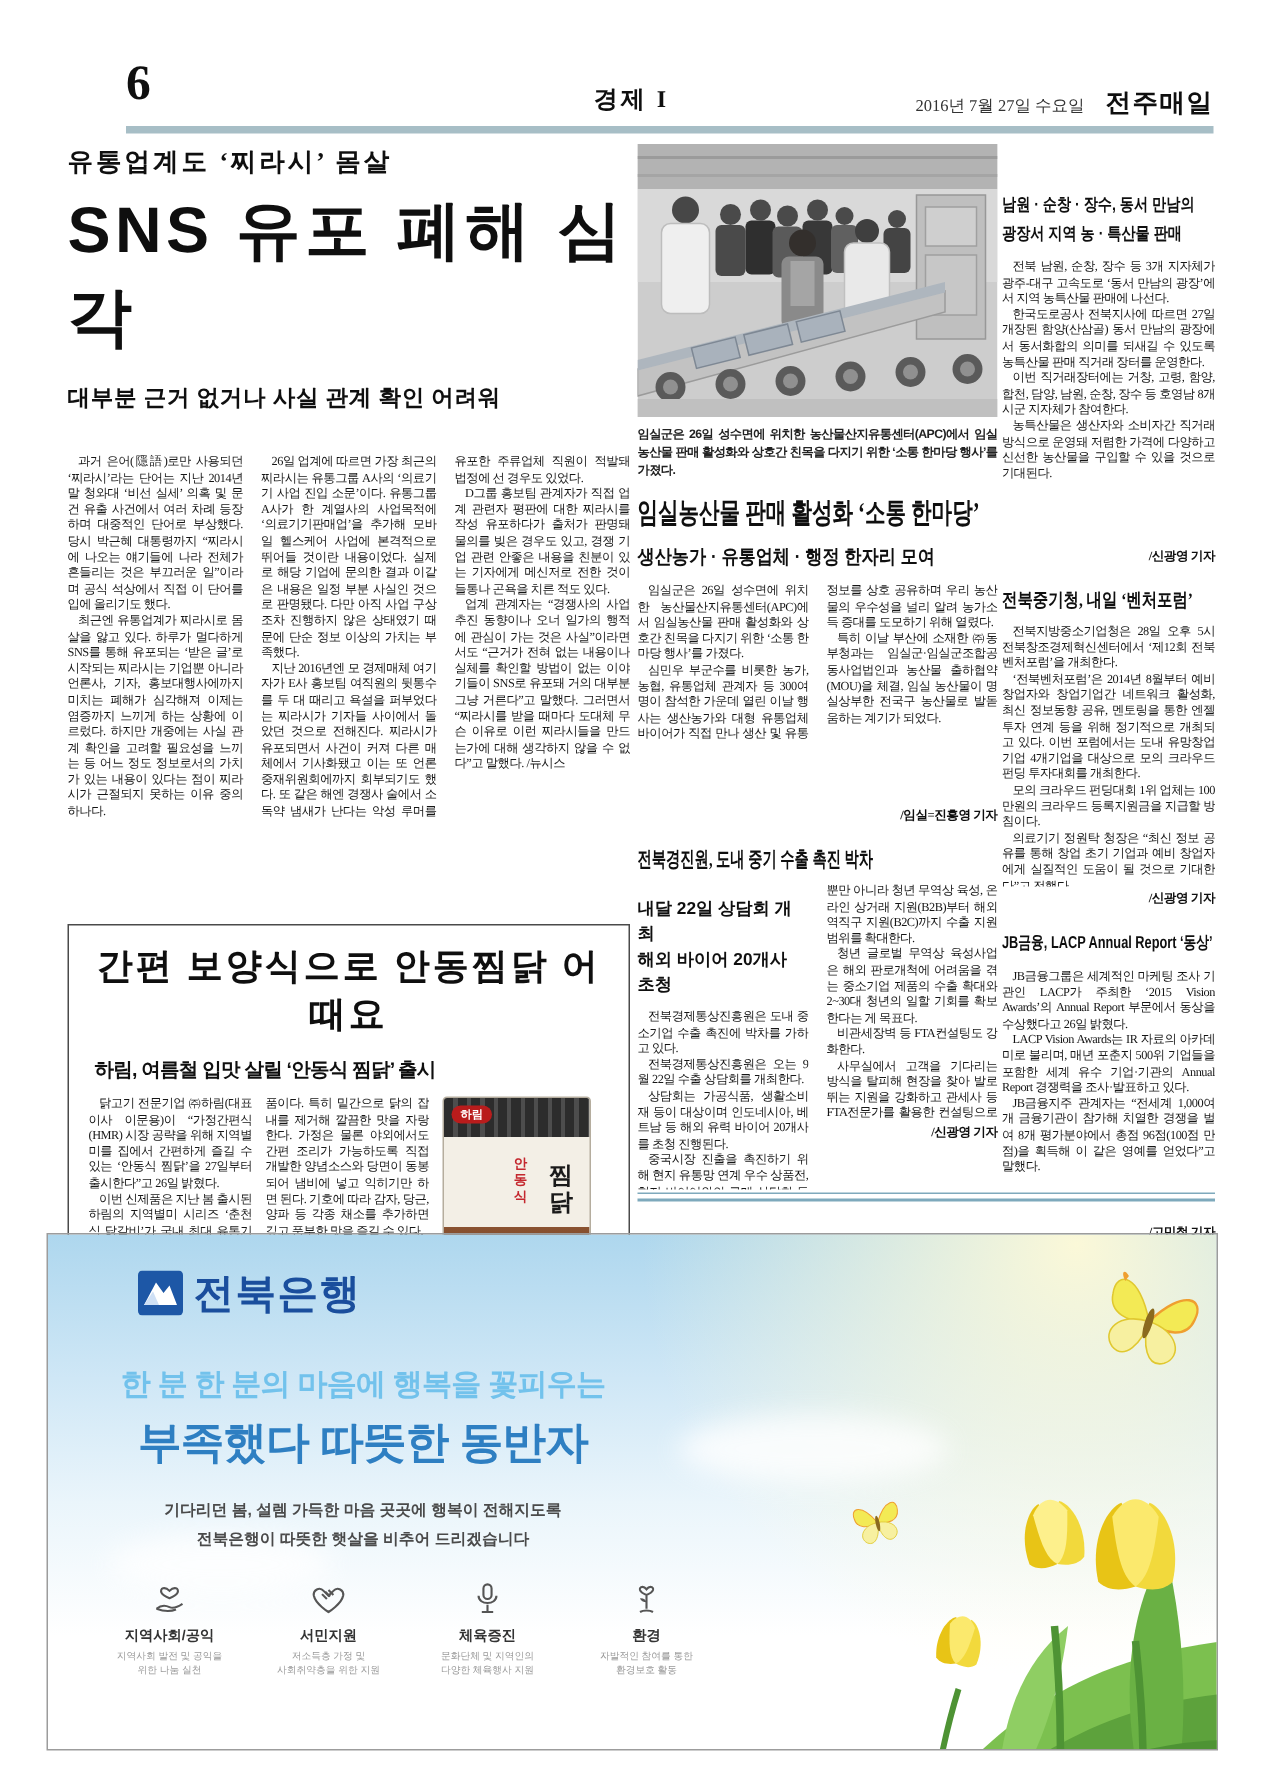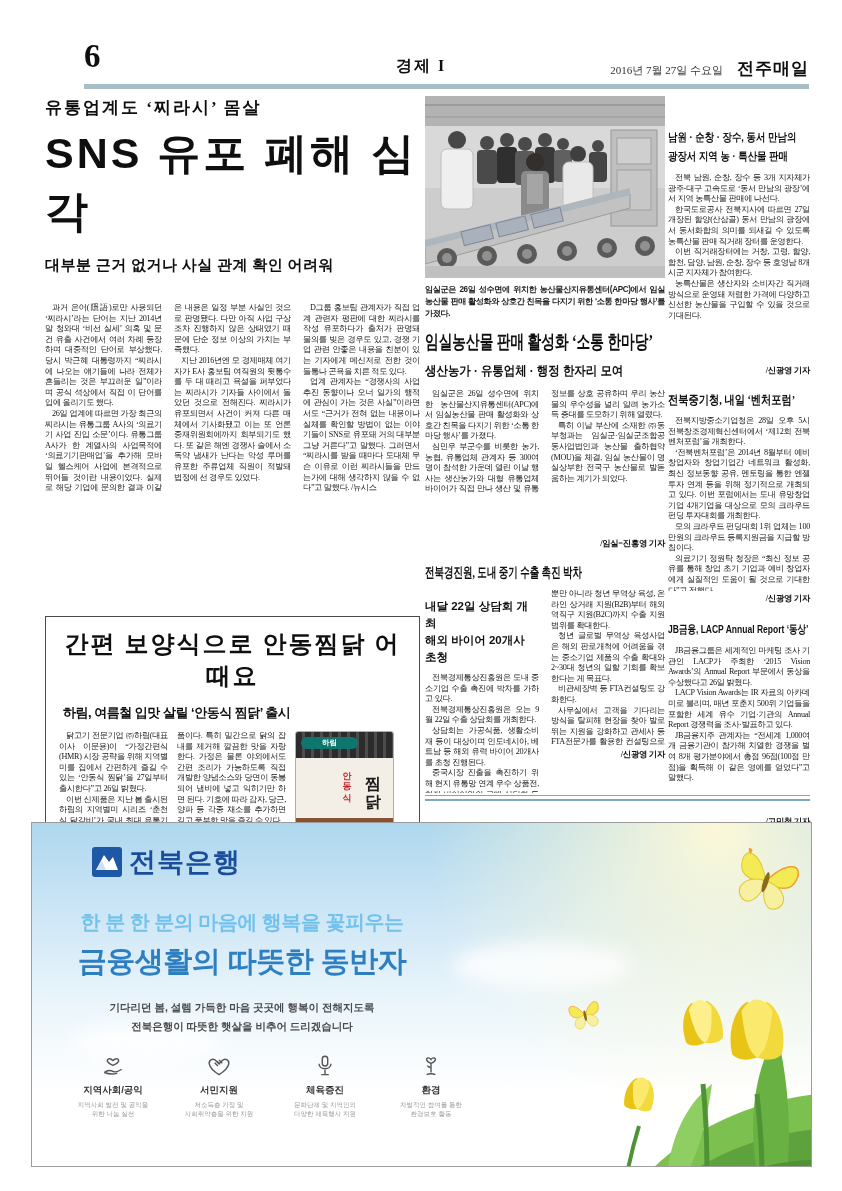--- a/index.html
+++ b/index.html
@@ -35,22 +35,22 @@
   
   .harim-box{margin-top:13px;border:1px solid #4a4a4a;padding:11px 13px 8px;box-sizing:border-box;height:264px;}
   .harim-title{text-align:center;font-size:24px;font-weight:800;letter-spacing:2px;}
   .harim-sub{font-size:13px;font-weight:700;margin:12px 0 0 4px;letter-spacing:-0.5px;}
   .harim-cols{display:flex;gap:9px;margin-top:9px;}
   .harim-cols .c{width:109px;}
   .harim-cols .c3{width:99px;}
   .pkg{position:relative;width:97px;height:126px;background:#f3efe6;border:1px solid #b5ad9e;border-radius:3px;overflow:hidden;}
   .pkg-top{position:absolute;left:0;top:0;right:0;height:26px;
            background:repeating-linear-gradient(90deg,#2c2c2c 0 6px,#4d4d4d 6px 9px);}
-  .pkg-logo{position:absolute;left:5px;top:5px;background:#0f766e;color:#fff;font-size:7.5px;font-weight:700;
-            padding:1px 21px;border-radius:8px;}
+  .pkg-logo{position:absolute;left:5px;top:5px;background:#b91c1c;color:#fff;font-size:7.5px;font-weight:700;
+            padding:1px 6px;border-radius:8px;}
   .vtext{writing-mode:vertical-rl;text-orientation:upright;letter-spacing:2px;}
   .pkg-name{position:absolute;top:32px;right:10px;font-size:16px;font-weight:900;color:#1a1a1a;}
   .pkg-pre{position:absolute;top:33px;right:40px;font-size:9px;font-weight:700;color:#c4272e;}
   .pkg-food{position:absolute;left:0;right:0;bottom:0;height:40px;
             background:linear-gradient(180deg,#8a5231,#5f3317);}
   .pkg-food span{position:absolute;border-radius:50%;background:#3f2010;}
 
   
   .col-mid{left:425px;top:96px;width:240px;}
   .caption{font-size:8.2px;line-height:12px;font-weight:700;letter-spacing:-0.4px;color:#222;margin-top:6px;
@@ -109,20 +109,21 @@
     <span class="masthead">전주매일</span>
   </div>
   <div class="abs headrule"></div>
 
   <div class="abs col-left">
     <div class="kicker">유통업계도 ‘찌라시’ 몸살</div>
     <div class="sns-headline">SNS 유포 폐해 심각</div>
     <div class="sns-subhead">대부분 근거 없거나 사실 관계 확인 어려워</div>
     <div class="sns-body jbody">
         <p>과거 은어(隱語)로만 사용되던 ‘찌라시’라는 단어는 지난 2014년 말 청와대 ‘비선 실세’ 의혹 및 문건 유출 사건에서 여러 차례 등장하며 대중적인 단어로 부상했다. 당시 박근혜 대통령까지 “찌라시에 나오는 얘기들에 나라 전체가 흔들리는 것은 부끄러운 일”이라며 공식 석상에서 직접 이 단어를 입에 올리기도 했다.</p>
+        <p>최근엔 유통업계가 찌라시로 몸살을 앓고 있다. 하루가 멀다하게 SNS를 통해 유포되는 ‘받은 글’로 시작되는 찌라시는 기업뿐 아니라 언론사, 기자, 홍보대행사에까지 미치는 폐해가 심각해져 이제는 염증까지 느끼게 하는 상황에 이르렀다. 하지만 개중에는 사실 관계 확인을 고려할 필요성을 느끼는 등 어느 정도 정보로서의 가치가 있는 내용이 있다는 점이 찌라시가 근절되지 못하는 이유 중의 하나다.</p>
         <p>26일 업계에 따르면 가장 최근의 찌라시는 유통그룹 A사의 ‘의료기기 사업 진입 소문’이다. 유통그룹 A사가 한 계열사의 사업목적에 ‘의료기기판매업’을 추가해 모바일 헬스케어 사업에 본격적으로 뛰어들 것이란 내용이었다. 실제로 해당 기업에 문의한 결과 이같은 내용은 일정 부분 사실인 것으로 판명됐다. 다만 아직 사업 구상조차 진행하지 않은 상태였기 때문에 단순 정보 이상의 가치는 부족했다.</p>
         <p>지난 2016년엔 모 경제매체 여기자가 E사 홍보팀 여직원의 뒷통수를 두 대 때리고 욕설을 퍼부었다는 찌라시가 기자들 사이에서 돌았던 것으로 전해진다. 찌라시가 유포되면서 사건이 커져 다른 매체에서 기사화됐고 이는 또 언론중재위원회에까지 회부되기도 했다. 또 같은 해엔 경쟁사 술에서 소독약 냄새가 난다는 악성 루머를 유포한 주류업체 직원이 적발돼 법정에 선 경우도 있었다.</p>
         <p>D그룹 홍보팀 관계자가 직접 업계 관련자 평판에 대한 찌라시를 작성 유포하다가 출처가 판명돼 물의를 빚은 경우도 있고, 경쟁 기업 관련 안좋은 내용을 친분이 있는 기자에게 메신저로 전한 것이 들통나 곤욕을 치른 적도 있다.</p>
         <p>업계 관계자는 “경쟁사의 사업 추진 동향이나 오너 일가의 행적에 관심이 가는 것은 사실”이라면서도 “근거가 전혀 없는 내용이나 실체를 확인할 방법이 없는 이야기들이 SNS로 유포돼 거의 대부분 그냥 거른다”고 말했다. 그러면서 “찌라시를 받을 때마다 도대체 무슨 이유로 이런 찌라시들을 만드는가에 대해 생각하지 않을 수 없다”고 말했다.  /뉴시스</p>
       </div>
 
     <div class="harim-box">
       <div class="harim-title">간편 보양식으로 안동찜닭 어때요</div>
       <div class="harim-sub sans">하림, 여름철 입맛 살릴 ‘안동식 찜닭’ 출시</div>
       <div class="harim-cols">
@@ -325,21 +326,21 @@
         <path d="M30 30 C18 8 6 10 8 22 C9 32 20 34 30 30 Z" fill="#f3ea55" stroke="#ef9f2f" stroke-width="1"></path>
         <path d="M30 30 C14 30 8 42 16 48 C24 53 30 42 30 30 Z" fill="#f7f0a0" stroke="#e0c830" stroke-width="0.8"></path>
         <path d="M30 30 C42 8 54 10 52 22 C51 32 40 34 30 30 Z" fill="#f3ea55" stroke="#ef9f2f" stroke-width="1"></path>
         <path d="M30 30 C46 30 52 42 44 48 C36 53 30 42 30 30 Z" fill="#f7f0a0" stroke="#e0c830" stroke-width="0.8"></path>
         <ellipse cx="30" cy="31" rx="2" ry="8" fill="#8a6a1e"></ellipse>
       </g>
     </svg>
 
     <div class="ad-copy">
       <div class="ad-line1">한 분 한 분의 마음에 행복을 꽃피우는</div>
-      <div class="ad-line2">금융생활의 따뜻한 동반자</div>
+      <div class="ad-line2">부족했다 따뜻한 동반자</div>
     </div>
     <div class="ad-sub">기다리던 봄, 설렘 가득한 마음 곳곳에 행복이 전해지도록
 전북은행이 따뜻한 햇살을 비추어 드리겠습니다</div>
 
     <div class="ad-cats">
       <div class="cat">
         <div class="ic">
           <svg width="26" height="26" viewBox="0 0 24 24" fill="none" stroke="#555" stroke-width="1.3">
             <path d="M12 11 C9 8 6 9.5 7 12 C8 14 12 15.5 12 15.5 C12 15.5 16 14 17 12 C18 9.5 15 8 12 11 Z" transform="translate(0,-4)"></path>
             <path d="M4 18 C7 15.5 10 16 12 17 C14 18 17 17 20 15"></path>

